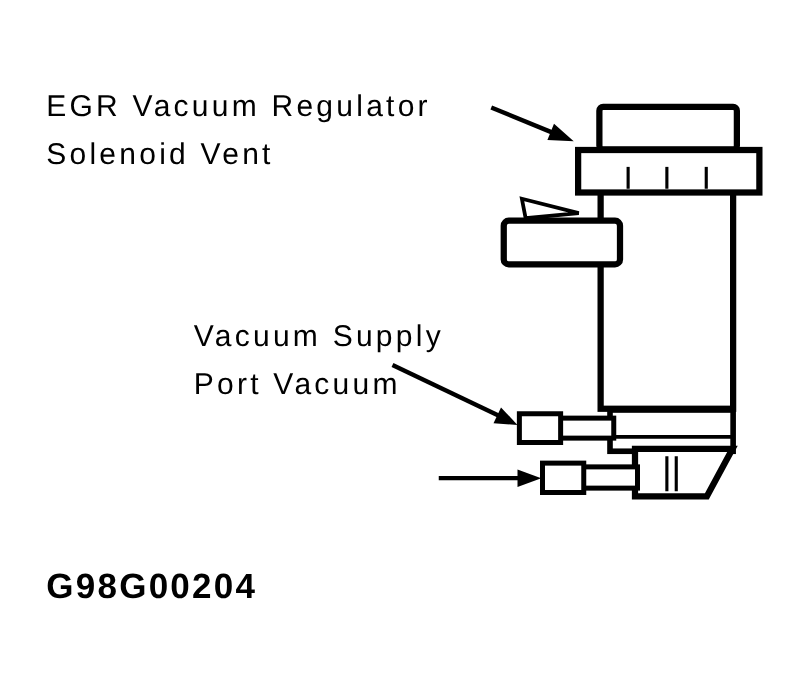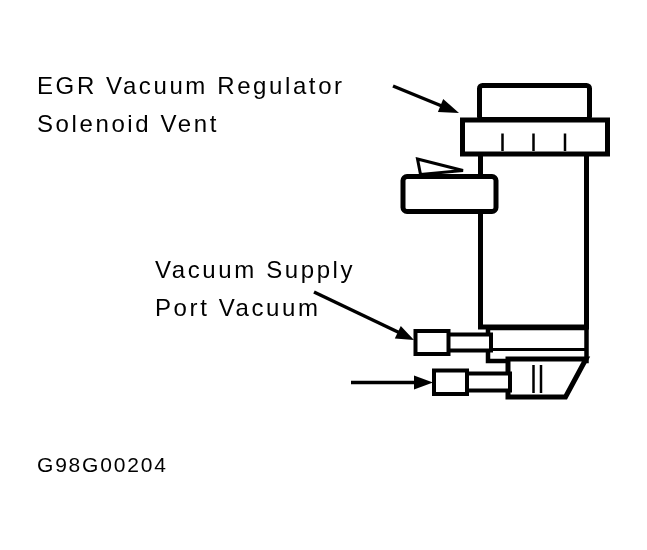--- a/index.html
+++ b/index.html
@@ -24,24 +24,25 @@
   .callout {
     position: absolute;
     font-size: 24px;
     line-height: 38px;
     letter-spacing: 2.6px;
     color: #000000;
     white-space: nowrap;
   }
   .figure-id {
     position: absolute;
-    font-size: 21px;
+    font-size: 28px;
     letter-spacing: 1.8px;
     color: #000000;
     white-space: nowrap;
+    font-weight: bold;
   }
   .stroke {
     fill: #ffffff;
     stroke: #000000;
   }
   .wire {
     fill: none;
     stroke: #000000;
   }
 </style>

